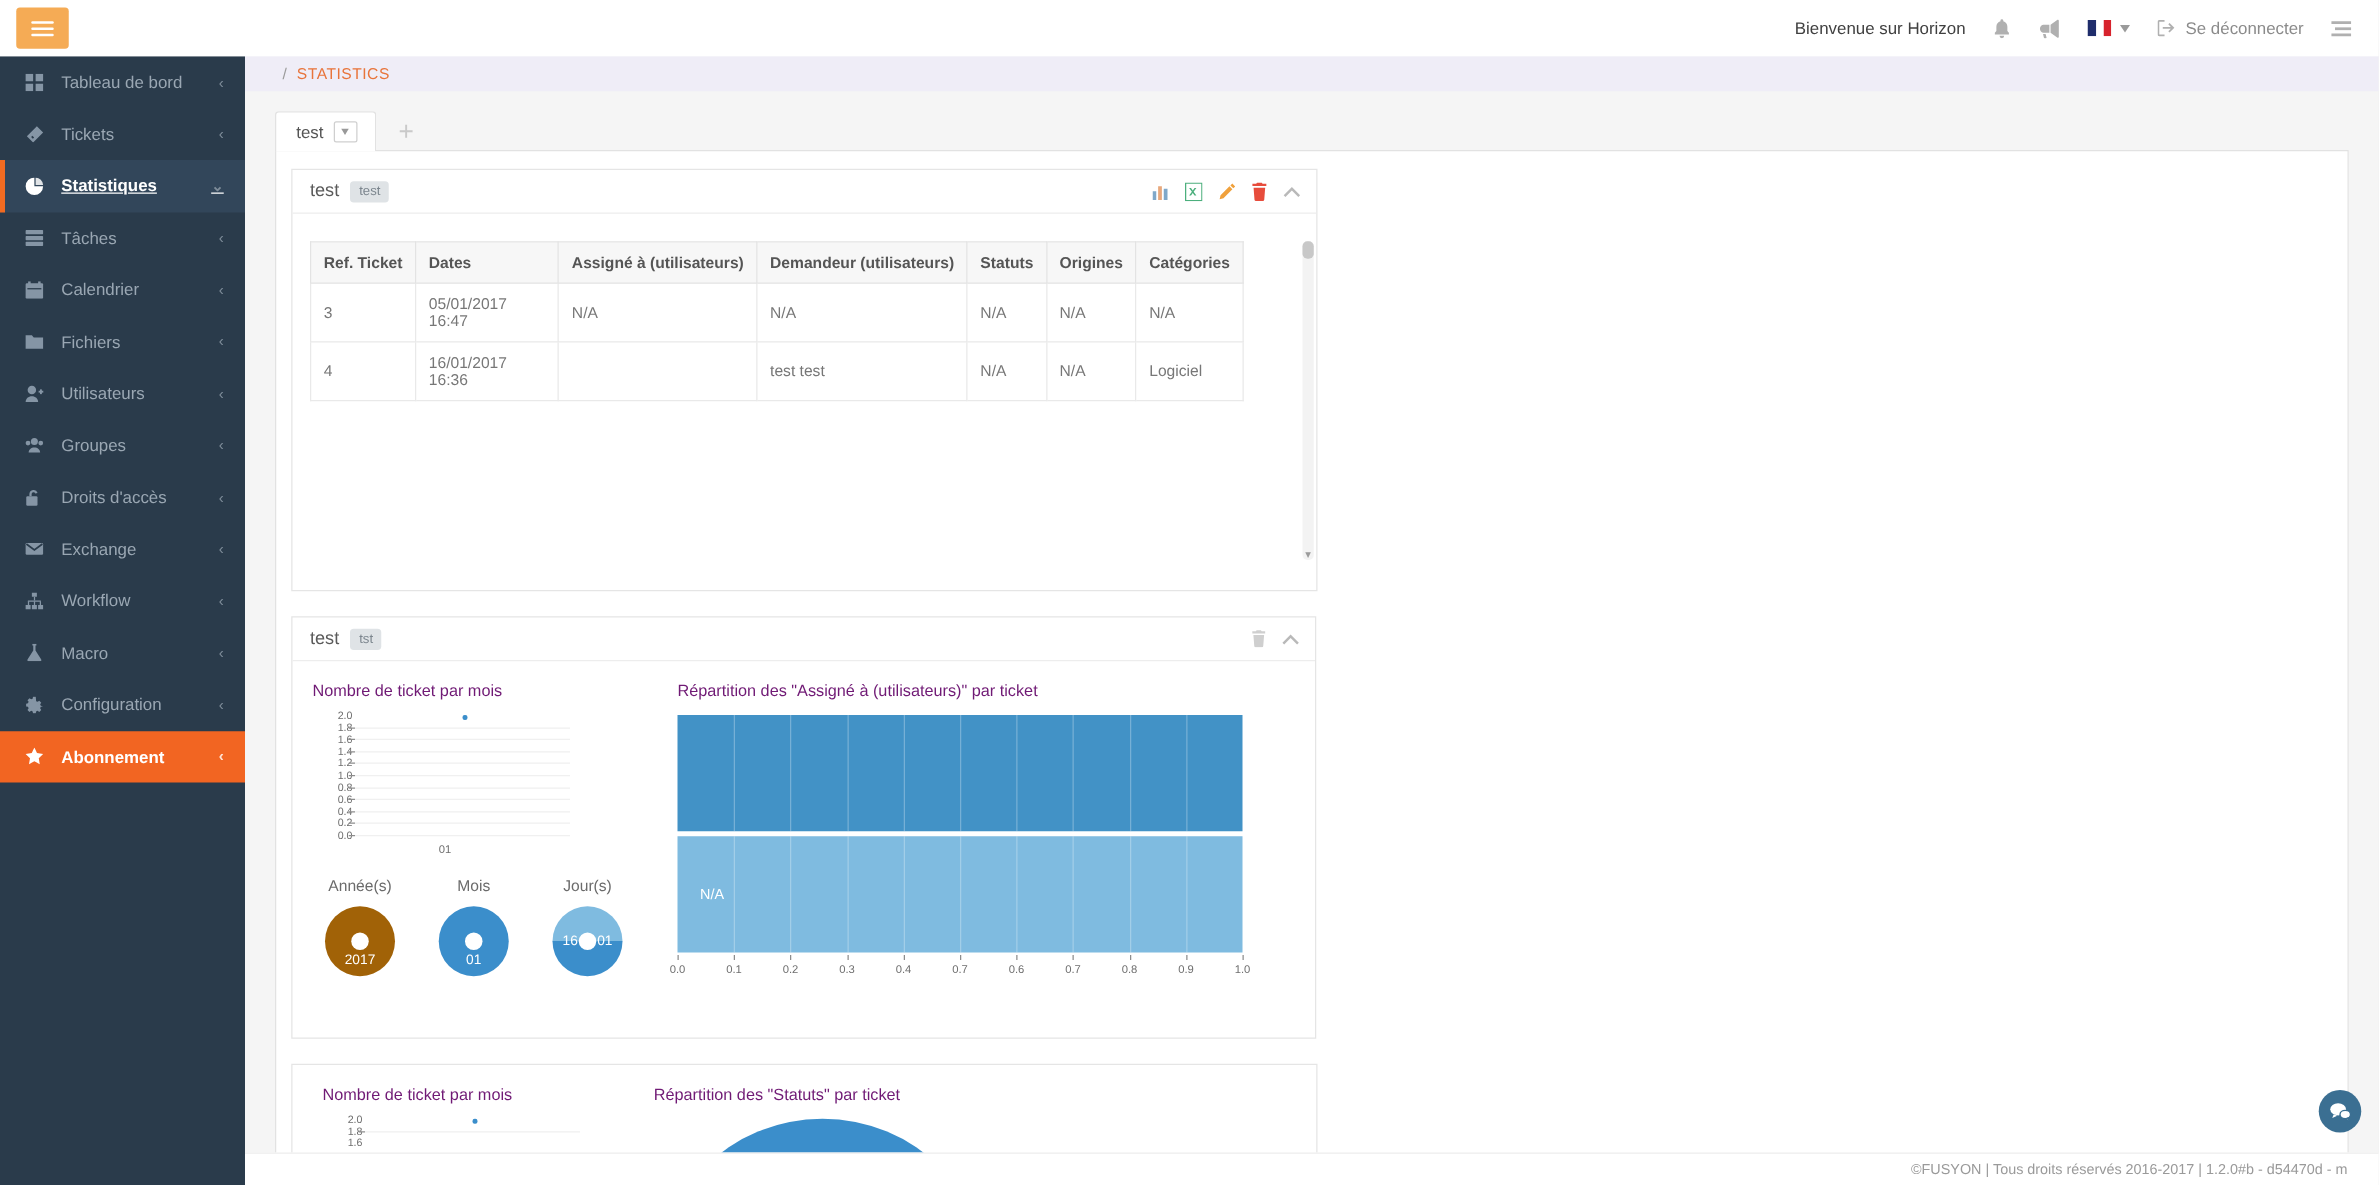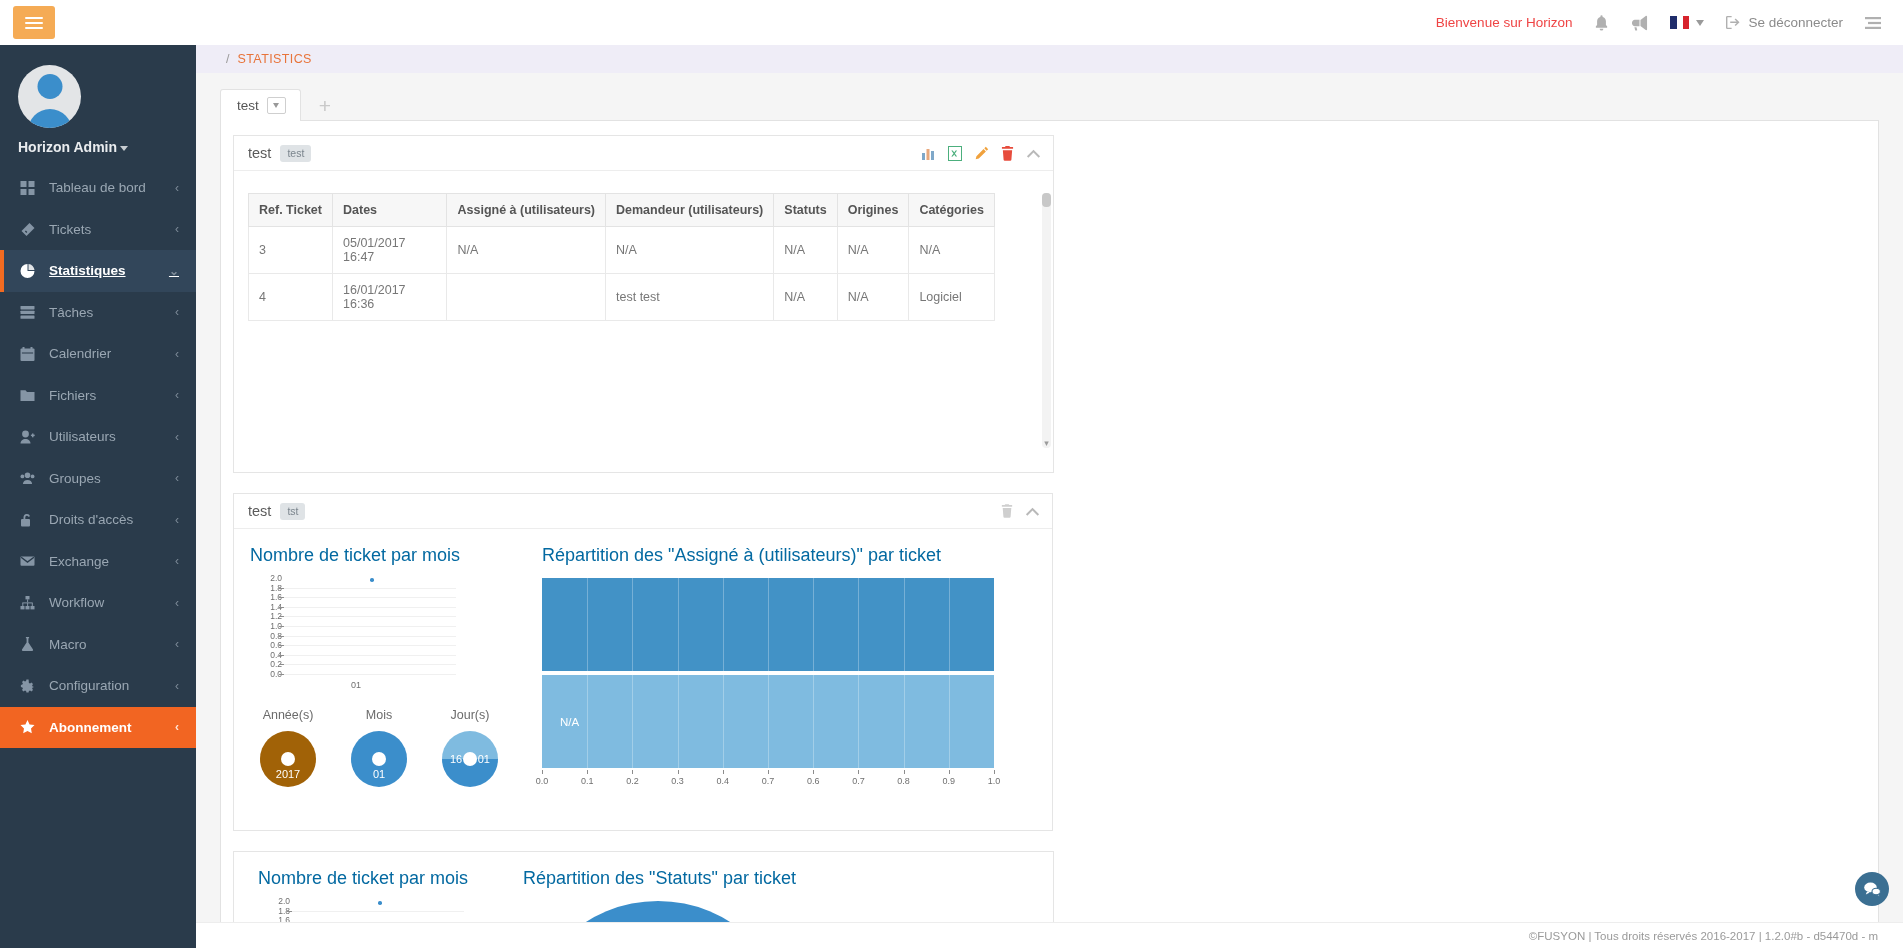--- a/index.html
+++ b/index.html
@@ -22,21 +22,21 @@
     display: flex; align-items: center; justify-content: center;
     cursor: pointer;
   }
   .burger-lines { width: 18px; }
   .burger-lines i { display: block; height: 2px; background: #fff; margin: 3px 0; border-radius: 1px; }
   #topbar-right {
     margin-left: auto; display: flex; align-items: center;
     gap: 22px; padding-right: 22px; color: #8b8b8b; font-size: 13.5px;
   }
   #topbar-right .tb-item { display: flex; align-items: center; gap: 7px; cursor: pointer; color: #8b8b8b; }
-  #welcome-text { color: #ef4444; font-size: 13.5px; }
+  #welcome-text { color: #404040; font-size: 13.5px; }
   .ic { fill: #b0b0b0; }
   .flag { width: 19px; height: 13px; display: inline-block; position: relative; overflow: hidden; border: 0; }
   .flag i { position: absolute; top: 0; height: 100%; width: 33.34%; }
   .flag .f1 { left: 0; background: #1f2d6b; }
   .flag .f2 { left: 33.33%; background: #ffffff; }
   .flag .f3 { left: 66.66%; background: #d7232d; }
   .caret-d { width: 0; height: 0; border-left: 4.5px solid transparent; border-right: 4.5px solid transparent; border-top: 6px solid #9a9a9a; }
 
   
   #sidebar {
@@ -128,21 +128,21 @@
     color: #777; padding: 9px 10px; border: 1px solid #e9e9e9; background: #fff;
   }
   .vscroll {
     position: absolute; right: -12px; top: 0; width: 9px; height: 255px; background: #f3f3f3;
     border-radius: 4px;
   }
   .vscroll .thumb { width: 9px; height: 14px; background: #c8c8c8; border-radius: 4px; margin-top: 0; }
   .vscroll .arr { position: absolute; bottom: 0; width: 9px; text-align: center; font-size: 9px; color: #9b9b9b; }
 
   
-  .chart-title { font-size: 18px; color: #0369a1; margin-bottom: 12px; }
+  .chart-title { font-size: 13px; color: #701a75; margin-bottom: 12px; }
   .linechart { position: relative; width: 200px; height: 96px; margin-left: 6px; }
   .lc-ticks { position: absolute; left: 0; top: 0; width: 26px; height: 100%; }
   .lc-ticks span {
     position: absolute; right: 0; font-size: 8.5px; color: #6f6f6f; transform: translateY(-50%);
   }
   .lc-plot { position: absolute; left: 28px; right: 0; top: 0; bottom: 0; }
   .lc-plot .gl { position: absolute; left: 0; right: 0; height: 1px; background: #f0f0f0; }
   .lc-plot .dash { position: absolute; left: -5px; width: 5px; height: 1px; background: #8d8d8d; }
   .lc-plot .pt { position: absolute; width: 3.5px; height: 3.5px; background: #3b8ecb; border-radius: 50%; }
   .lc-xlabel { text-align: center; font-size: 9px; color: #6f6f6f; margin-top: 6px; width: 200px; margin-left: 6px;}
@@ -228,29 +228,20 @@
       <svg width="16" height="14" viewBox="0 0 16 14" class="ic">
           <rect x="0" y="1" width="16" height="2.2"></rect>
           <rect x="3" y="5.9" width="13" height="2.2"></rect>
           <rect x="0" y="10.8" width="16" height="2.2"></rect>
         </svg>
     </span>
   </div>
 </div>
 
 <div id="sidebar">
-  <div id="profile">
-    <div id="avatar">
-        <div class="head"></div>
-        <div class="body"></div>
-      </div>
-    <div id="profile-name">
-      <span>Horizon Admin</span><span class="cd"></span>
-    </div>
-  </div>
   <div id="nav-list">
       <div class="nav-item">
         <span class="nav-ic">
           <svg width="15" height="14" viewBox="0 0 14 14">
             <rect x="0" y="0" width="6" height="6"></rect>
             <rect x="8" y="0" width="6" height="6"></rect>
             <rect x="0" y="8" width="6" height="6"></rect>
             <rect x="8" y="8" width="6" height="6"></rect>
           </svg>
         </span>

